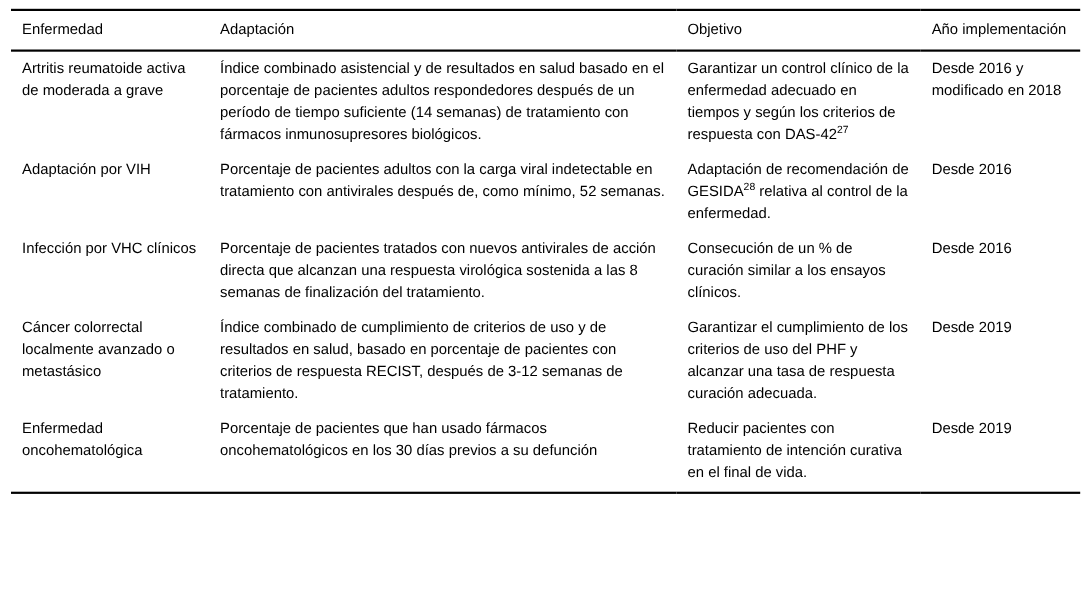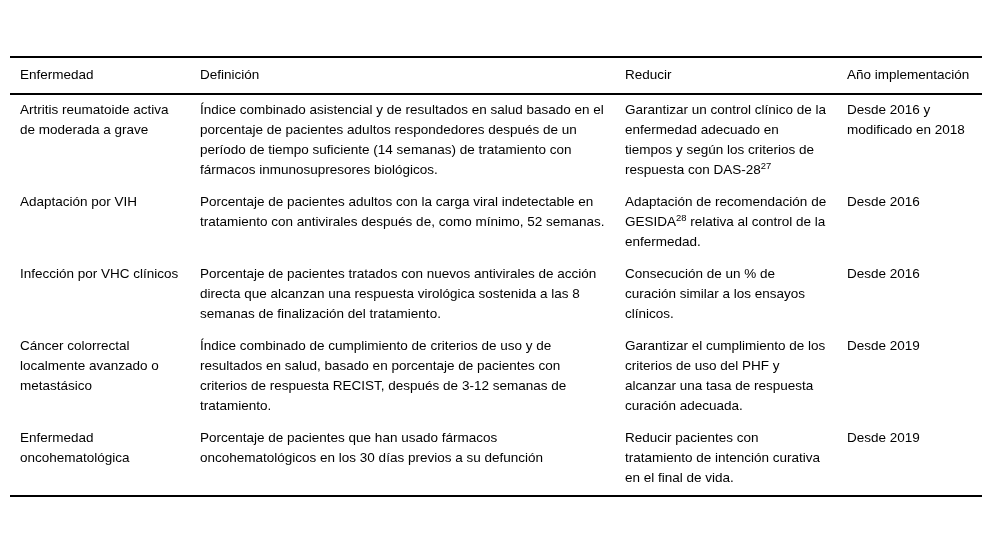--- a/index.html
+++ b/index.html
@@ -17,21 +17,20 @@
     color: #000000;
     overflow: hidden;
   }
   table.indicators {
     width: 972px;
     table-layout: fixed;
     border-collapse: collapse;
     border-top: 2px solid #000000;
     border-bottom: 2px solid #000000;
     font-size: 13.5px;
-    margin-top: 48px;
   }
   col.c1 { width: 180px; }
   col.c2 { width: 425px; }
   col.c3 { width: 222px; }
   col.c4 { width: 145px; }
   thead th {
     font-weight: normal;
     text-align: left;
     vertical-align: top;
     padding: 7px 10px 8px 10px;
@@ -56,30 +55,30 @@
   <table class="indicators">
     <colgroup>
       <col class="c1">
         <col class="c2">
         <col class="c3">
         <col class="c4">
     </colgroup>
     <thead>
       <tr>
         <th>Enfermedad</th>
-        <th>Definición</th>
-        <th>Reducir</th>
+        <th>Adaptación</th>
+        <th>Objetivo</th>
         <th>Año implementación</th>
       </tr>
     </thead>
     <tbody>
       <tr>
         <td>Artritis reumatoide activa de moderada a grave</td>
         <td>Índice combinado asistencial y de resultados en salud basado en el porcentaje de pacientes adultos respondedores después de un período de tiempo suficiente (14 semanas) de tratamiento con fármacos inmunosupresores biológicos.</td>
-        <td><span>Garantizar un control clínico de la enfermedad adecuado en tiempos y según los criterios de respuesta con DAS-28</span><sup>27</sup><span></span></td>
+        <td><span>Garantizar un control clínico de la enfermedad adecuado en tiempos y según los criterios de respuesta con DAS-42</span><sup>27</sup><span></span></td>
         <td>Desde 2016 y modificado en 2018</td>
       </tr>
       <tr>
         <td>Adaptación por VIH</td>
         <td>Porcentaje de pacientes adultos con la carga viral indetectable en tratamiento con antivirales después de, como mínimo, 52 semanas.</td>
         <td><span>Adaptación de recomendación de GESIDA</span><sup>28</sup><span> relativa al control de la enfermedad.</span></td>
         <td>Desde 2016</td>
       </tr>
       <tr>
         <td>Infección por VHC clínicos</td>

